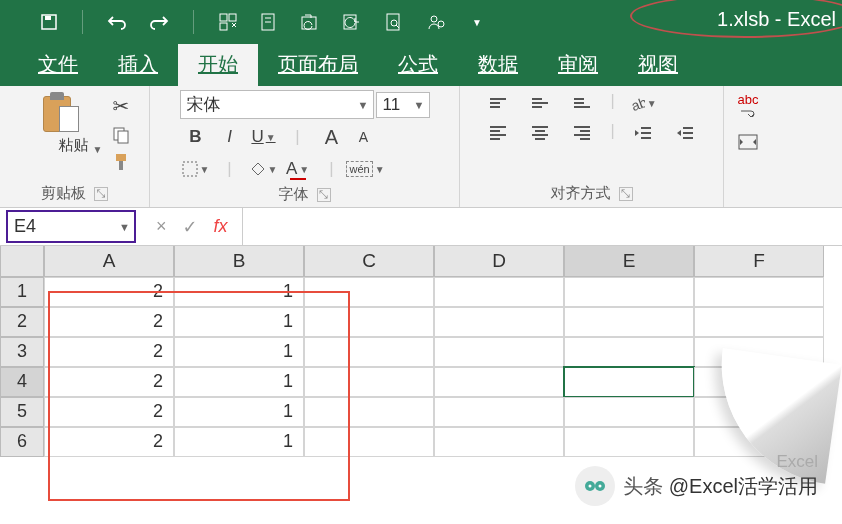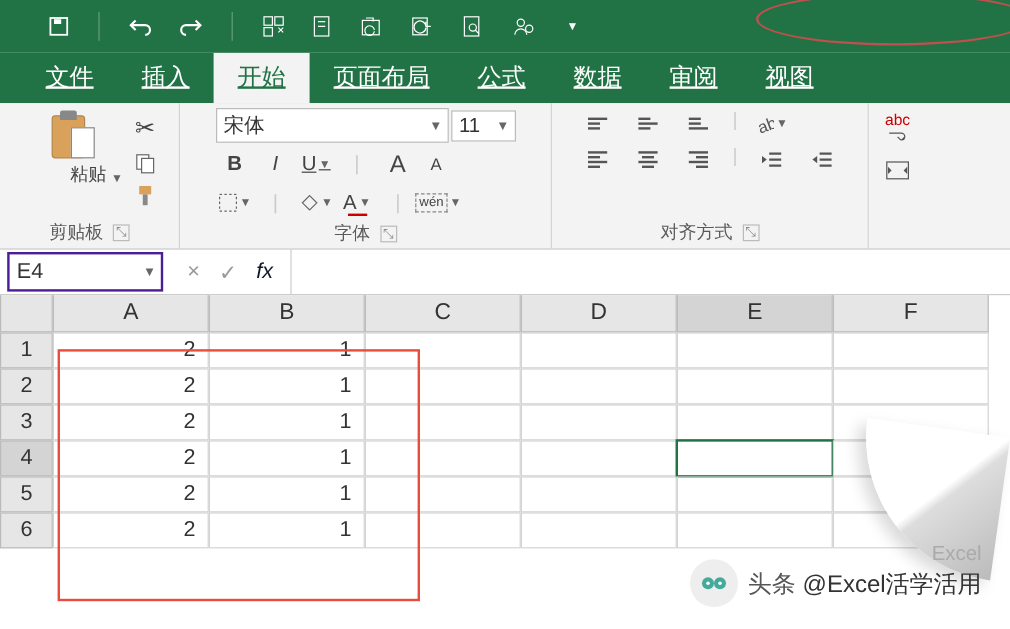--- a/index.html
+++ b/index.html
@@ -58,21 +58,21 @@
 
 
 .right-group { padding: 6px 10px; display: flex; flex-direction: column; gap: 14px; align-items: center; }
 .abc-ico { font-size: 13px; color: #c00; display: flex; flex-direction: column; align-items: center; }
 
 
 .fxbar { height: 38px; border-bottom: 1px solid #ccc; display: flex; align-items: center; }
 .namebox { width: 130px; border: 2px solid #4c1d95; margin: 3px 6px; padding: 4px 6px; font-size: 18px; color: #333; background: #fff; position: relative; }
 .namebox .dd-arrow { font-size: 11px; }
 .fx-btns { display: flex; gap: 16px; padding: 0 14px; color: #999; font-size: 18px; }
-.fx-btns .fx { font-style: italic; color: #0f172a; }
+.fx-btns .fx { font-style: italic; color: #ef4444; }
 .fx-input { flex: 1; border-left: 1px solid #ccc; height: 100%; padding: 6px; }
 
 
 .sheet { display: grid; grid-template-columns: 44px repeat(6, 130px); }
 .hdr { background: #e6e6e6; border: 1px solid #bbb; border-top: none; text-align: center; font-size: 19px; color: #333; padding: 4px 0; }
 .corner { background: #e6e6e6; border: 1px solid #bbb; border-top: none; }
 .rowhdr { background: #e6e6e6; border: 1px solid #bbb; text-align: center; font-size: 18px; color: #333; padding: 3px 0; }
 .rowhdr.sel { background: #d4d4d4; }
 .hdr.sel { background: #d4d4d4; }
 .cell { border: 1px solid #d4d4d4; text-align: right; font-size: 18px; color: #333; padding: 3px 10px; height: 30px; }
@@ -151,20 +151,23 @@
         </svg>
     </span>
     <span class="ico">
       <svg width="22" height="20" viewBox="0 0 22 20">
           <circle cx="8" cy="7" r="3" stroke="#fff" fill="none"></circle>
           <circle cx="15" cy="12" r="3" stroke="#fff" fill="none"></circle>
           <path d="M3 17 a5 5 0 0 1 10 0" stroke="#fff" fill="none"></path>
         </svg>
     </span>
     <span class="dropdown-caret" style="color:#fff">▼</span>
+  </div>
+  <div class="titlebar-text">
+    <span>1.xlsb</span><span> - </span><span>Excel</span>
   </div>
   <div class="title-circle"></div>
 </div>
 
 <div class="tabs">
   <div class="tab">文件</div>
   <div class="tab">插入</div>
   <div class="tab active">开始</div>
   <div class="tab">页面布局</div>
   <div class="tab">公式</div>

